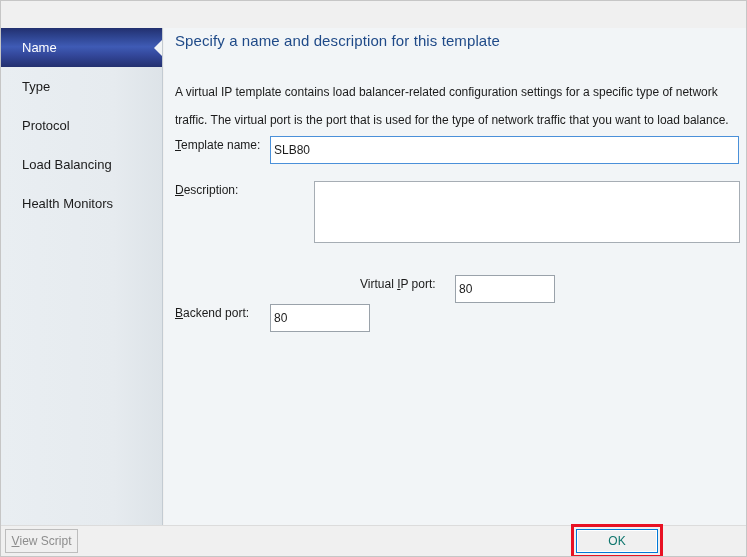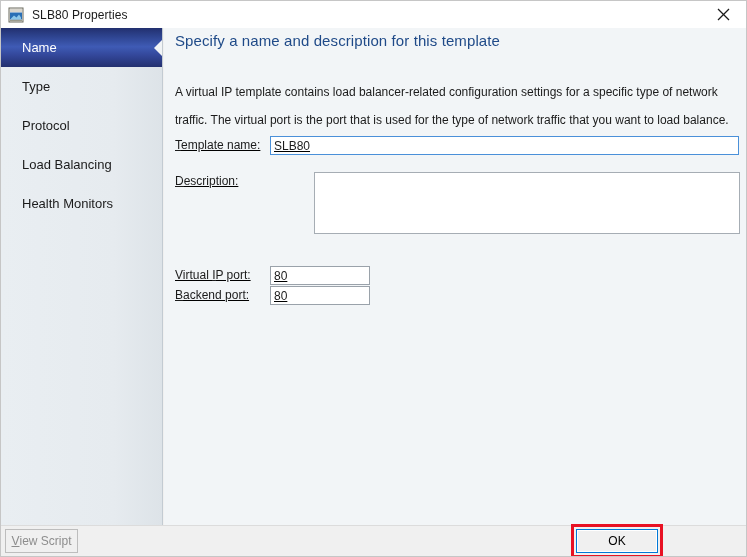--- a/index.html
+++ b/index.html
@@ -133,40 +133,39 @@
     line-height: 28px;
     color: #1b1b1b;
   }
 
   
   .form {
     position: absolute;
     left: 11px;
     top: 108px;
     width: 565px;
-    text-decoration: underline;
   }
   .form-row {
     position: relative;
     display: flex;
     align-items: flex-start;
   }
   .form-label {
     width: 95px;
     flex: 0 0 95px;
     font-size: 12px;
     color: #1b1b1b;
     padding-top: 2px;
     white-space: nowrap;
   }
   .form-label u { text-decoration: underline; }
 
   .text-input {
     box-sizing: border-box;
-    height: 19px;
+    height: 28px;
     font-family: "Liberation Sans", sans-serif;
     font-size: 12px;
     color: #1b1b1b;
     padding: 1px 12px 1px 3px;
     background: #ffffff;
     border: 1px solid #9aa2aa;
     outline: none;
   }
   .text-input.focused {
     border: 1px solid #4a90d9;
@@ -184,42 +183,42 @@
     font-family: "Liberation Sans", sans-serif;
     font-size: 12px;
     color: #1b1b1b;
     padding: 2px 3px;
     resize: none;
     outline: none;
   }
 
   .row-name  { margin-bottom: 0; }
   .row-desc  { margin-top: 17px; gap: 44px; }
-  .row-vip   { margin-top: 32px; }
+  .row-vip   { margin-top: 32px; justify-content: center; }
   .row-back  { margin-top: 1px; }
 
   
   .footer {
     position: absolute;
     left: 0;
     bottom: 0;
     width: 745px;
     height: 30px;
     background: #f0f0f0;
     border-top: 1px solid #dcdcdc;
   }
   .btn {
     position: absolute;
     box-sizing: border-box;
     height: 24px;
     font-family: "Liberation Sans", sans-serif;
     font-size: 12px;
     background: #f0f0f0;
     border: 1px solid #adadad;
-    color: #000000;
+    color: #0f766e;
     display: flex;
     align-items: center;
     justify-content: center;
     padding: 0;
   }
   .btn u { text-decoration: underline; }
 
   .btn-viewscript {
     left: 4px;
     top: 3px;
@@ -250,38 +249,20 @@
     border: 3px solid #e81123;
     box-sizing: border-box;
     pointer-events: none;
   }
 </style>
 </head>
 <body>
 
 <div class="window">
 
-  <div class="titlebar">
-    <span class="title-icon">
-      <svg width="16" height="16" viewBox="0 0 16 16">
-        <rect x="1" y="1" width="14" height="14" fill="#f4f2ef" stroke="#6b6b5e" stroke-width="1"></rect>
-        <rect x="2" y="2" width="12" height="3" fill="#d8d5cd"></rect>
-        <rect x="2" y="5.5" width="12" height="7" fill="#2a6fb5"></rect>
-        <path d="M3 11.5 L6 8.5 L8.5 10.5 L11 7.5 L13 10.5 L13 12.5 L3 12.5 Z" fill="#8ec7e8"></path>
-        <rect x="2" y="12.8" width="12" height="1.4" fill="#9a9a8c"></rect>
-      </svg>
-    </span>
-    <span class="title-text">SLB80 Properties</span>
-    <div class="close-btn">
-      <svg width="13" height="13" viewBox="0 0 13 13">
-        <line x1="1" y1="1" x2="12" y2="12" stroke="#1b1b1b" stroke-width="1.2"></line>
-        <line x1="12" y1="1" x2="1" y2="12" stroke="#1b1b1b" stroke-width="1.2"></line>
-      </svg>
-    </div>
-  </div>
 
   <div class="sidebar">
     <div class="nav-item selected">
       <span>Name</span>
       <span class="nav-arrow"></span>
     </div>
     <div class="nav-item">
       <span>Type</span>
     </div>
     <div class="nav-item">

